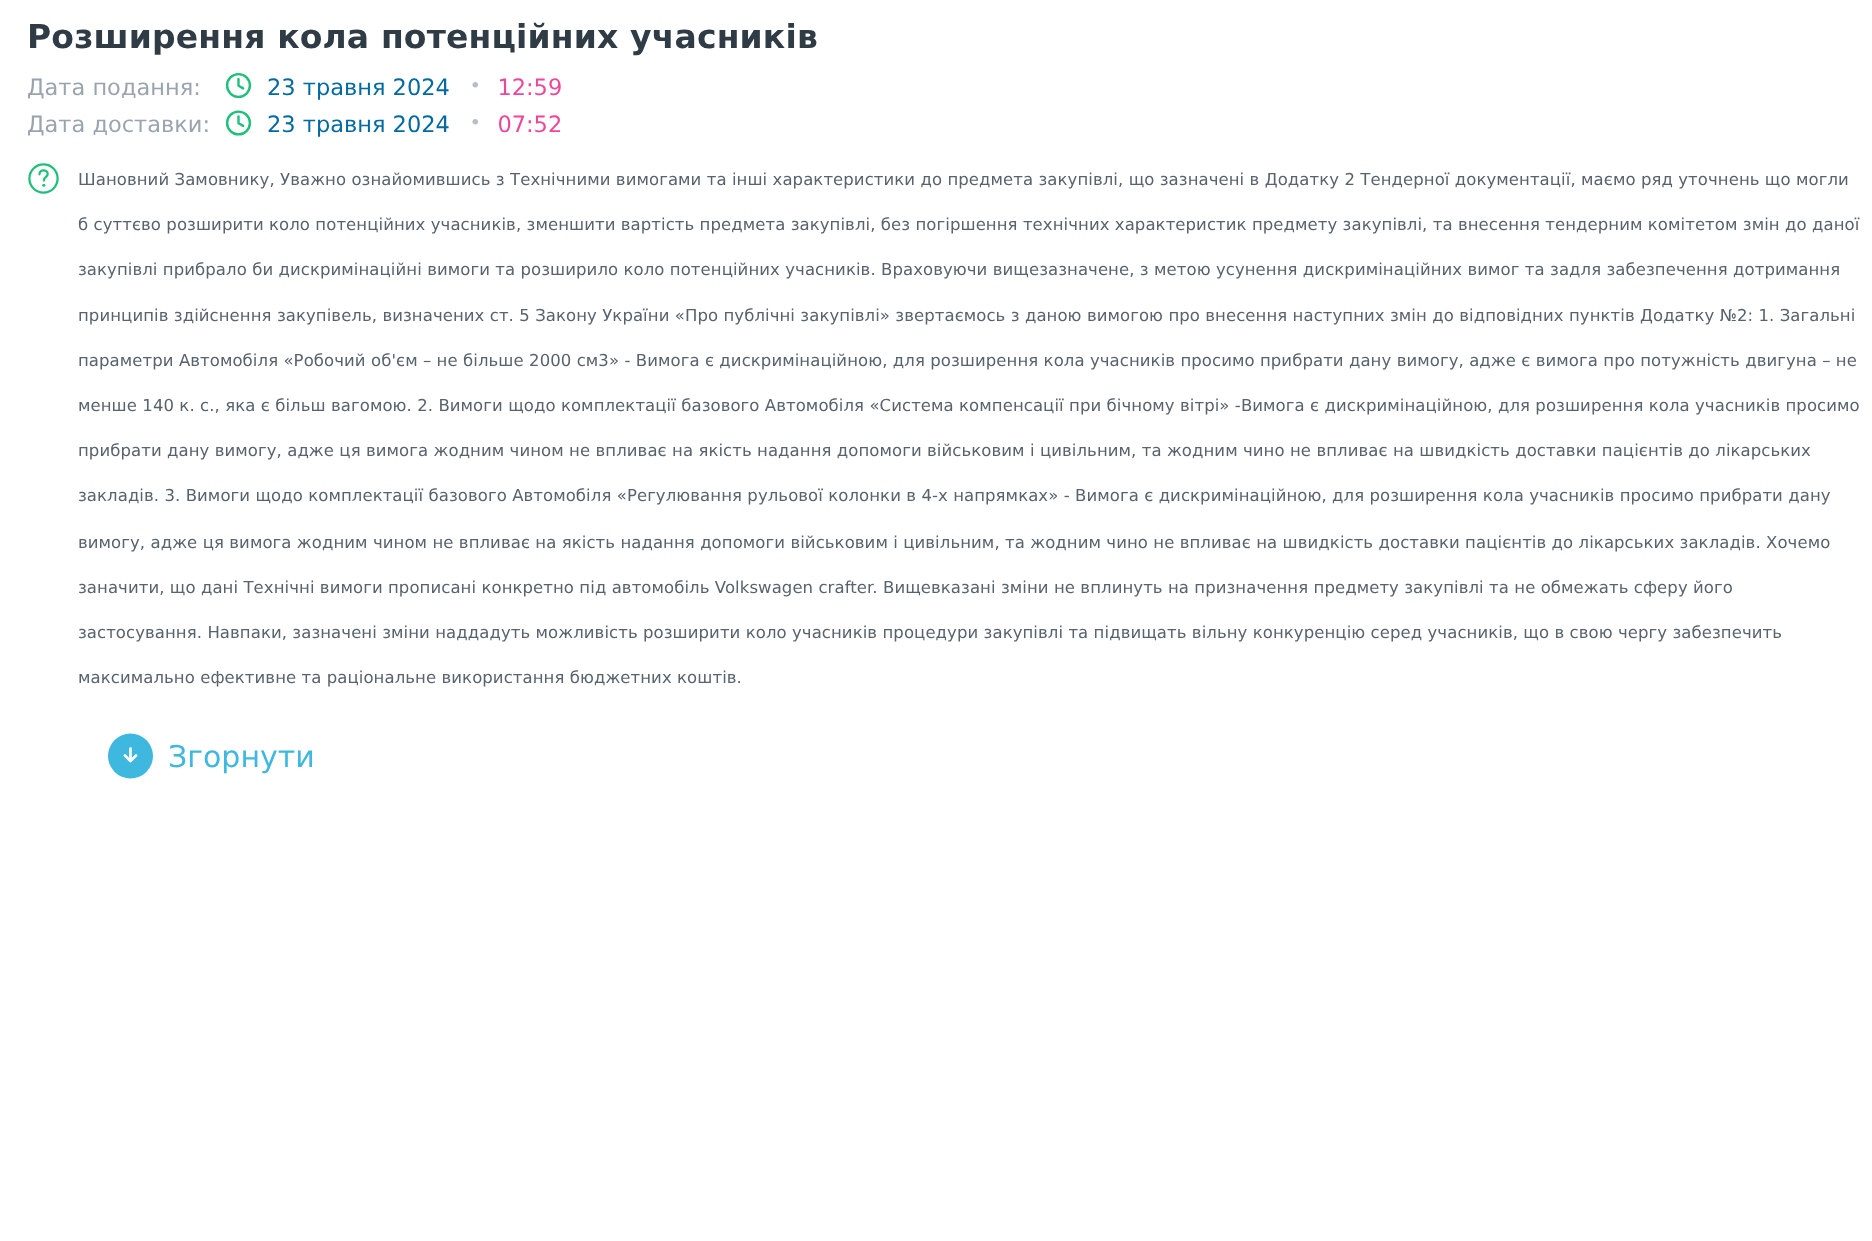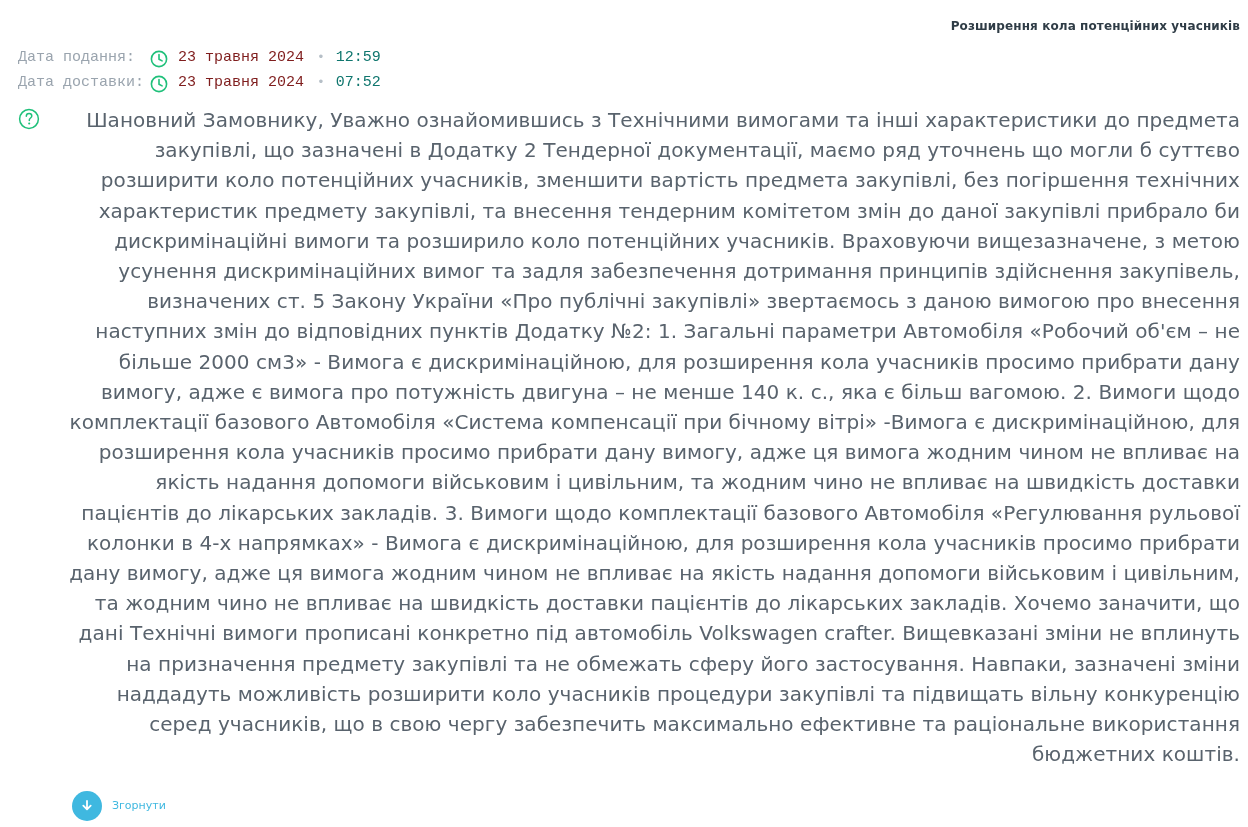--- a/index.html
+++ b/index.html
@@ -13,76 +13,74 @@
     font-family: "DejaVu Sans", "Liberation Sans", sans-serif;
     color: #4a5560;
     -webkit-font-smoothing: antialiased;
   }
   .page {
     width: 1248px;
     box-sizing: border-box;
     padding: 14px 8px 10px 18px;
   }
   .title {
-    font-size: 12px;
+    font-size: 22px;
     font-weight: bold;
     color: #2f3c46;
     line-height: 24px;
     margin: 0 0 10px 0;
     letter-spacing: 0.1px;
-    text-align: right;
   }
   .meta-row {
     display: flex;
-    align-items: flex-end;
+    align-items: flex-start;
     margin-bottom: 5px;
     font-size: 15px;
     line-height: 20px;
-    font-family: Liberation Mono, monospace;
   }
   .meta-label {
     color: #9aa4ae;
     min-width: 132px;
   }
   .clock-icon {
     display: inline-flex;
     align-items: center;
     justify-content: center;
     width: 18px;
     height: 18px;
     margin: 0 10px 0 0;
     flex: 0 0 auto;
   }
   .meta-date {
-    color: #7f1d1d;
+    color: #0369a1;
   }
   .meta-sep {
     color: #b6bfc7;
     margin: 0 11px 0 13px;
     font-size: 13px;
   }
   .meta-time {
-    color: #0f766e;
+    color: #ec4899;
   }
   .body-block {
     display: flex;
     align-items: flex-start;
     margin-top: 12px;
   }
   .q-icon {
     width: 22px;
     height: 22px;
     flex: 0 0 auto;
     margin: 3px 12px 0 0;
   }
   .body-text {
-    font-size: 20px;
+    font-size: 11px;
     line-height: 30.2px;
     color: #59636d;
-    text-align: right;
+    text-align: left;
     max-width: 1195px;
     letter-spacing: 0.05px;
   }
   .collapse-row {
     display: flex;
     align-items: center;
     margin: 22px 0 0 54px;
     cursor: pointer;
     width: fit-content;
   }
@@ -92,21 +90,21 @@
     border-radius: 50%;
     background: #3fb8e0;
     display: inline-flex;
     align-items: center;
     justify-content: center;
     flex: 0 0 auto;
     margin-right: 10px;
   }
   .collapse-label {
     color: #3fb8e0;
-    font-size: 11px;
+    font-size: 20px;
     line-height: 22px;
   }
 </style>
 </head>
 <body>
 
 <div class="page">
 
   <h1 class="title">Розширення кола потенційних учасників</h1>
 

